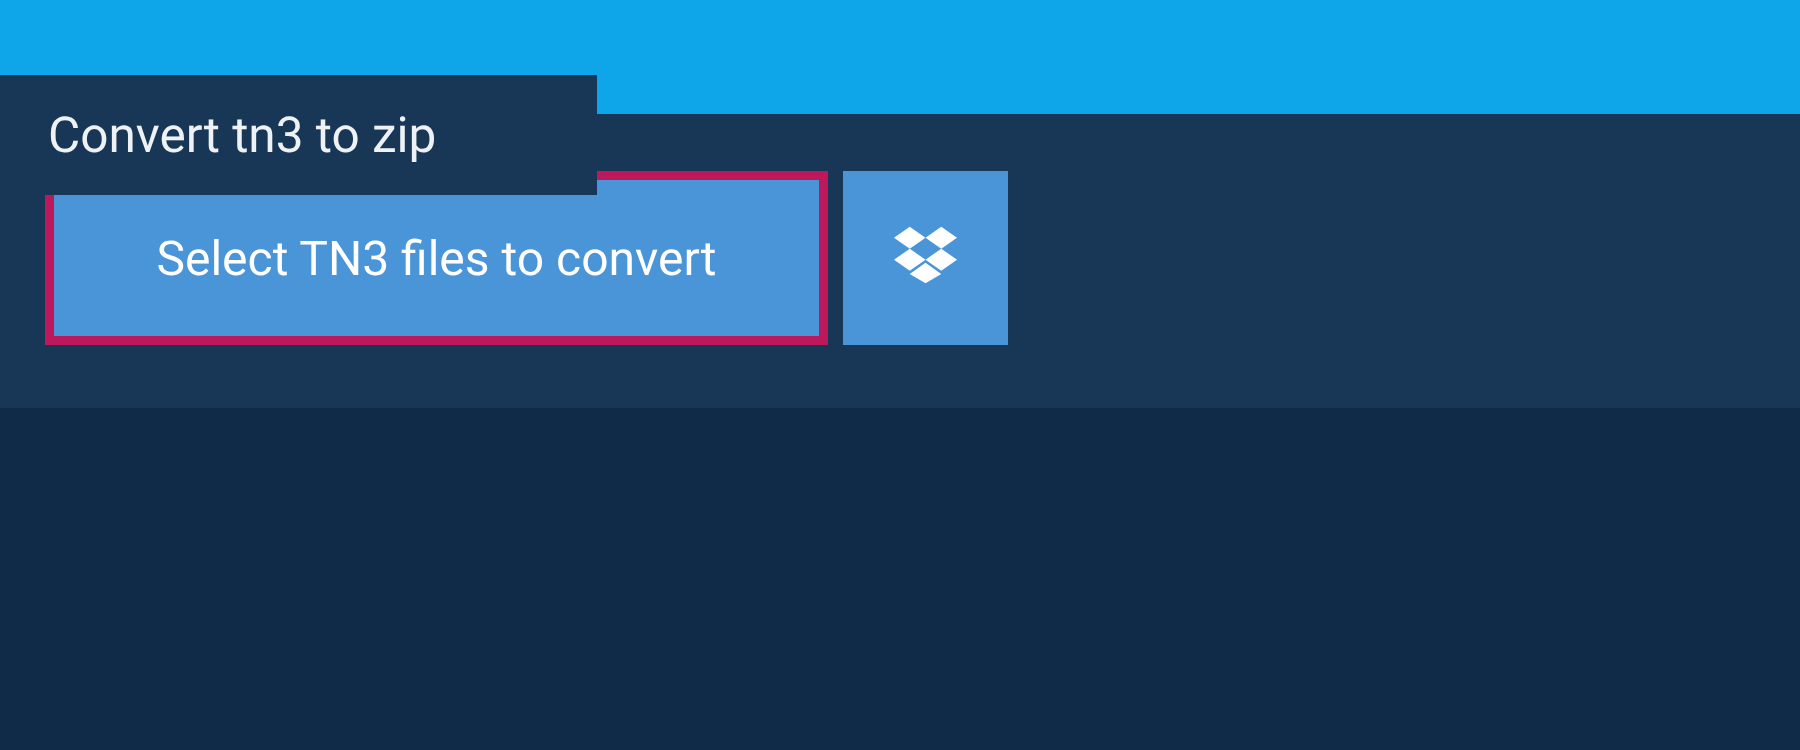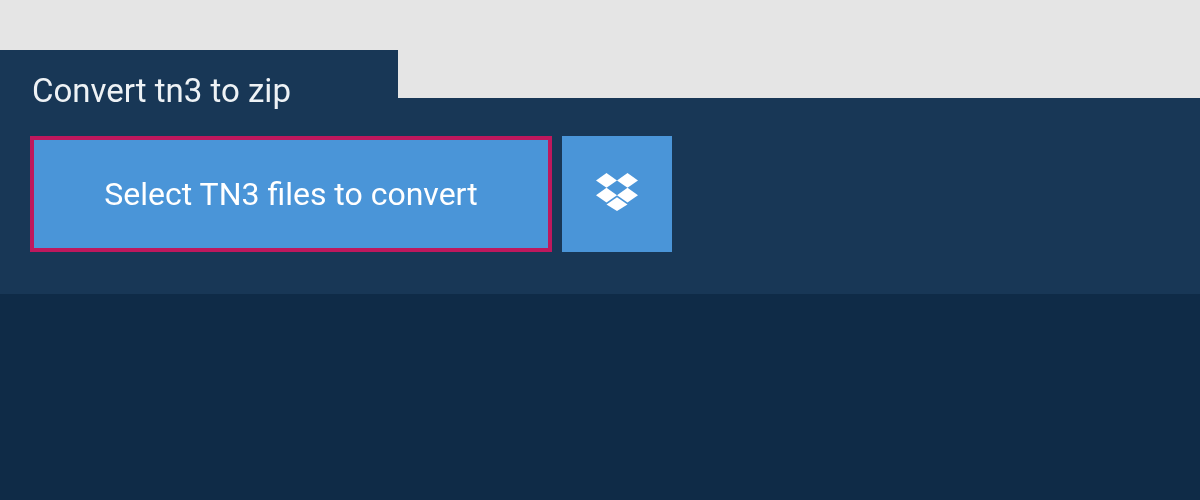--- a/index.html
+++ b/index.html
@@ -9,22 +9,22 @@
     }
     body {
       width: 1200px;
       height: 500px;
       background: #0f2b47;
       font-family: -apple-system, BlinkMacSystemFont, "Segoe UI", Roboto, Helvetica, Arial, sans-serif;
       overflow: hidden;
     }
     .tab-bar {
       width: 100%;
-      height: 98px;
-      background: #e5e5e5;
+      height: 76px;
+      background: #0ea5e9;
       position: relative;
       padding-left: 24px;
     }
     .tab {
       position: absolute;
       left: 0;
       top: 50px;
       height: 80px;
       background: #183756;
       color: #eef2f5;
@@ -48,21 +48,21 @@
     .select-button {
       background: #4a95d8;
       color: #ffffff;
       font-size: 32px;
       font-weight: 400;
       display: flex;
       align-items: center;
       justify-content: center;
       height: 116px;
       width: 522px;
-      border: 4px solid #be185d;
+      border: 6px solid #be185d;
       cursor: pointer;
     }
     .dropbox-button {
       background: #4a95d8;
       color: #ffffff;
       display: flex;
       align-items: center;
       justify-content: center;
       height: 116px;
       width: 110px;

